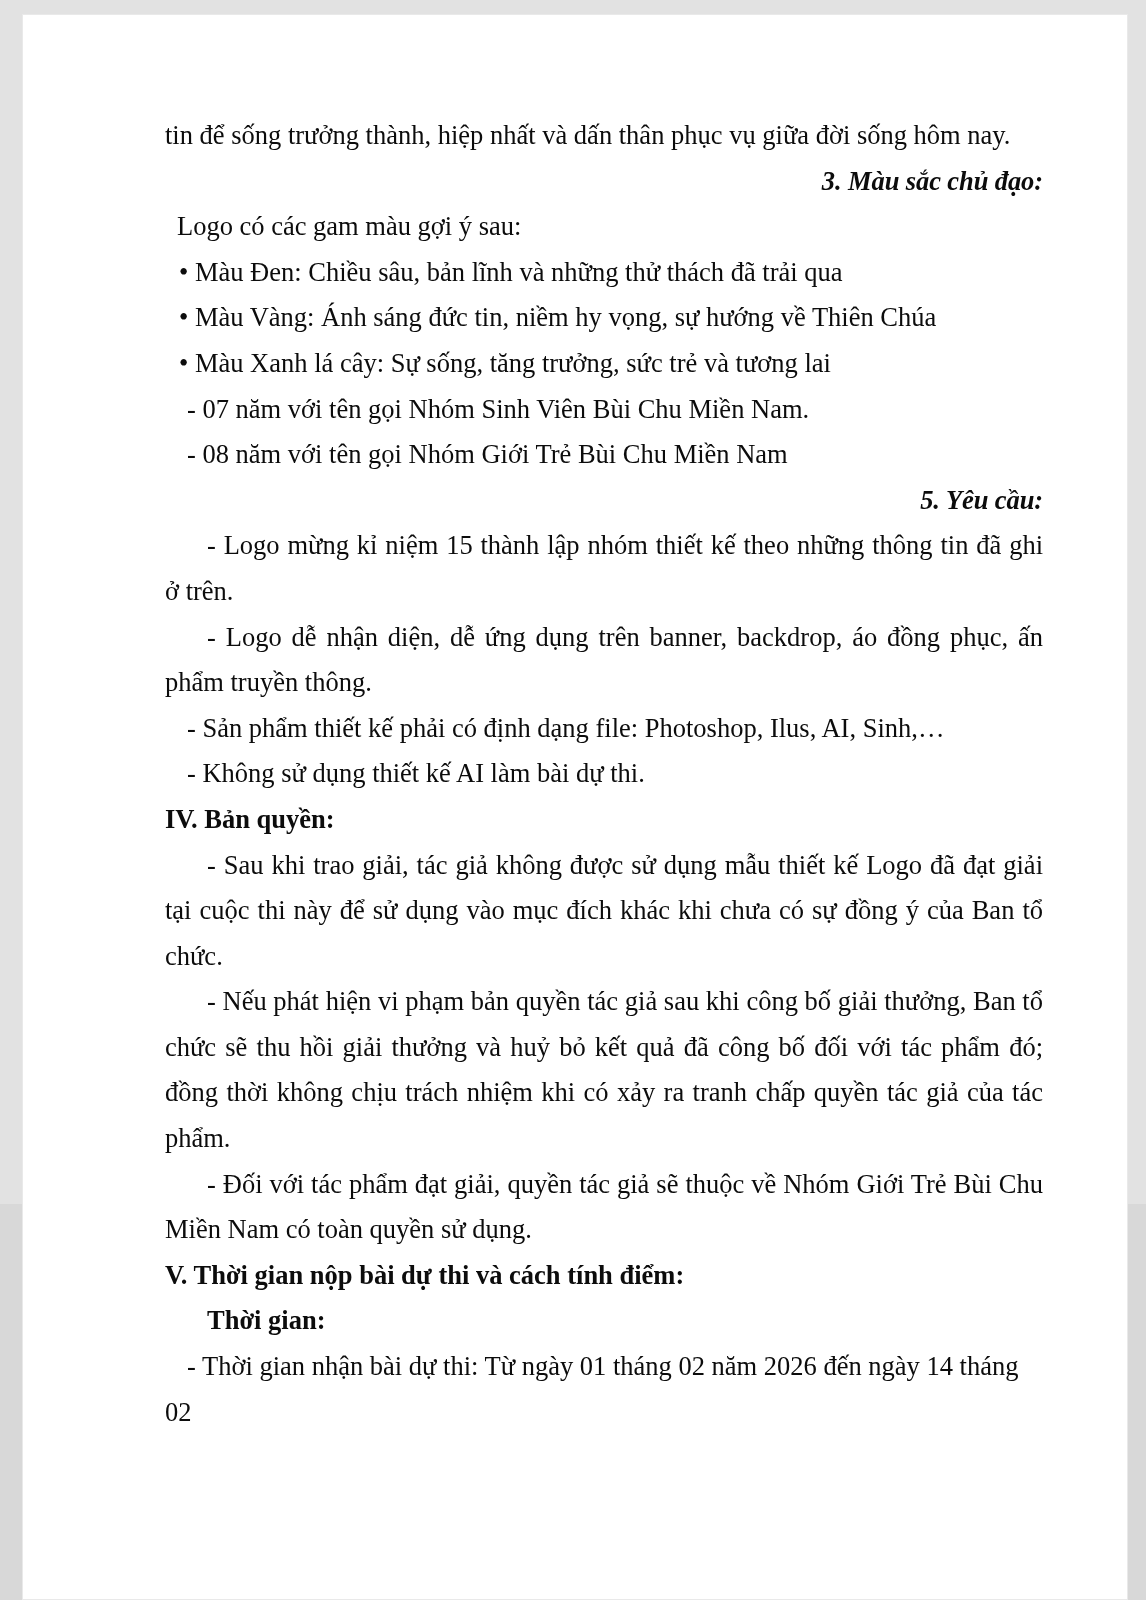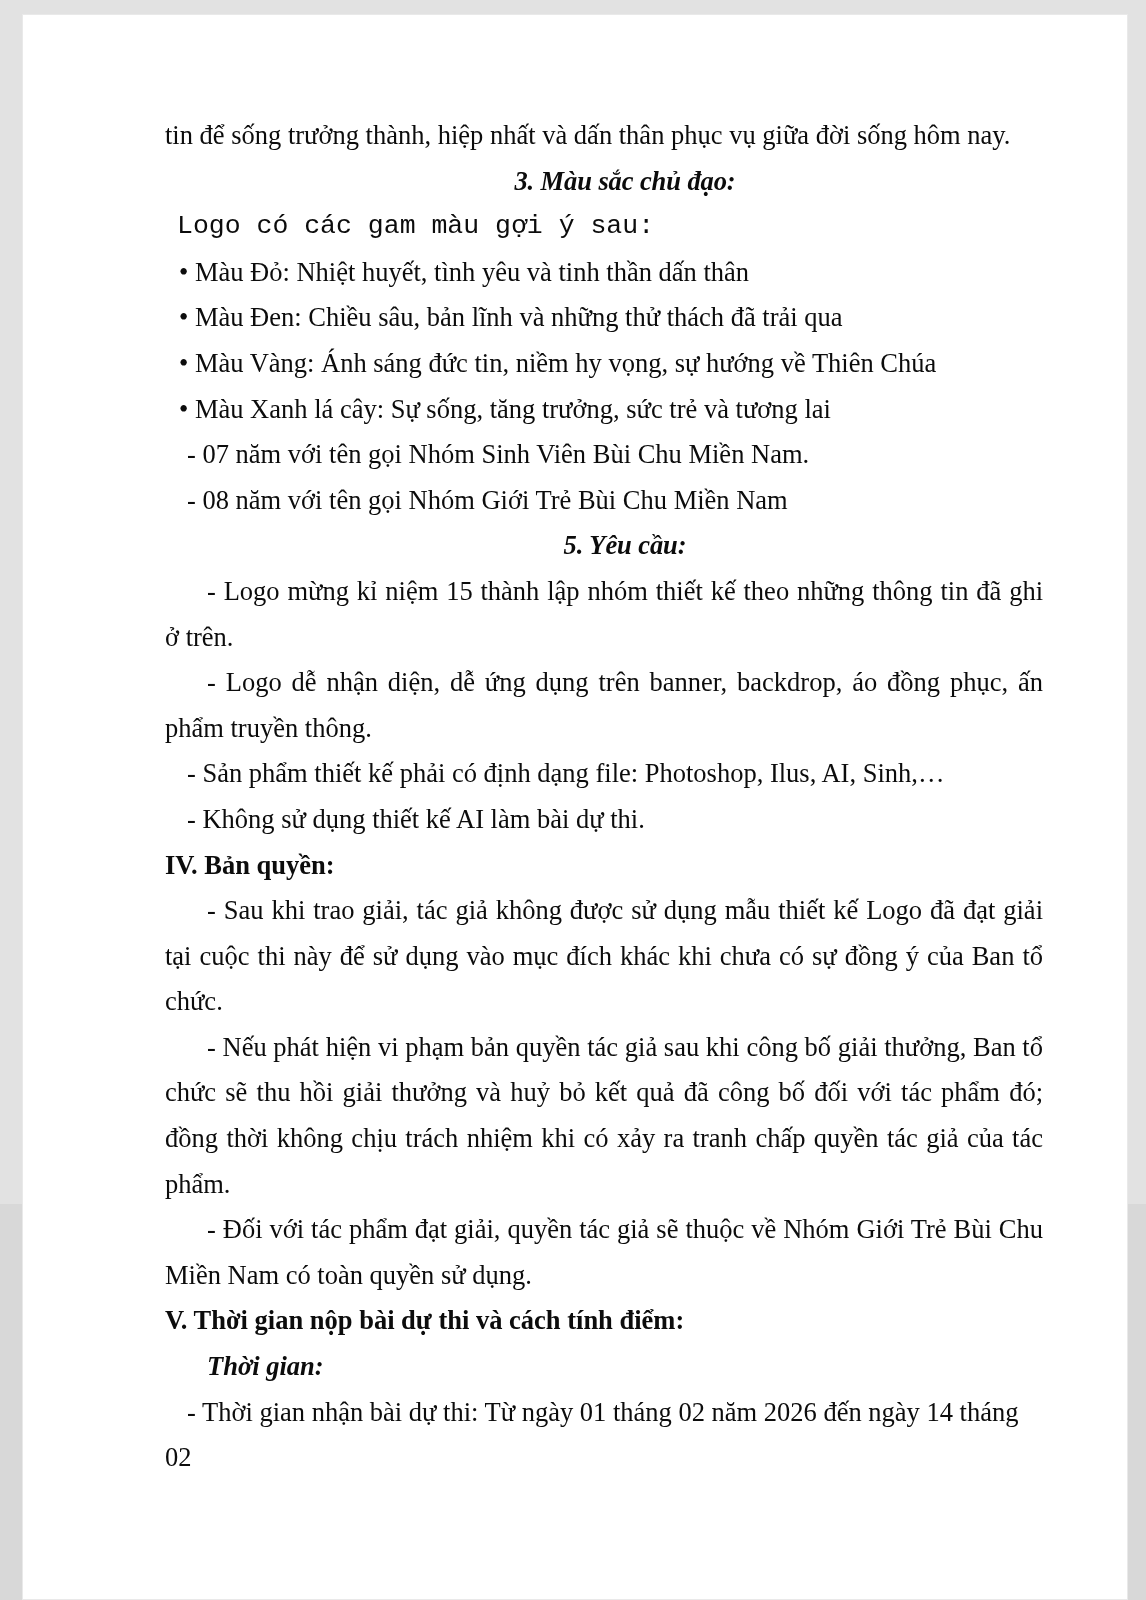--- a/index.html
+++ b/index.html
@@ -46,42 +46,40 @@
     text-align: justify;
   }
   .para.indent-2 { text-indent: 42px; }
   .para.flush { text-indent: 0; }
 
   .heading-bi {
     margin: 0;
     font-weight: bold;
     font-style: italic;
     text-indent: 42px;
-    text-align: center;
+    text-align: right;
     letter-spacing: -0.1px;
   }
   .heading-bi.wide-gap { text-indent: 42px; }
   .heading-roman {
     margin: 0;
     font-weight: bold;
     text-indent: 0;
     text-align: left;
   }
   .heading-sub-bi {
     margin: 0;
     font-weight: bold;
-    font-style: italic;
     text-indent: 42px;
     text-align: left;
   }
   .plain {
     margin: 0;
     text-indent: 12px;
     text-align: left;
-    font-family: Liberation Mono, monospace;
   }
   .bullet-line {
     margin: 0;
     text-indent: 14px;
     text-align: left;
   }
   .dash-line {
     margin: 0;
     text-indent: 22px;
     text-align: left;
@@ -93,21 +91,20 @@
 <div class="page-wrap">
   <div class="page">
     <div class="doc-body">
 
       <p class="para flush">tin để sống trưởng thành, hiệp nhất và dấn thân phục vụ giữa đời sống hôm nay.</p>
 
       <p class="heading-bi">3. Màu sắc chủ đạo:</p>
 
       <p class="plain">Logo có các gam màu gợi ý sau:</p>
 
-      <p class="bullet-line"><span>•</span> <span>Màu Đỏ: Nhiệt huyết, tình yêu và tinh thần dấn thân</span></p>
 
       <p class="bullet-line"><span>•</span> <span>Màu Đen: Chiều sâu, bản lĩnh và những thử thách đã trải qua</span></p>
 
       <p class="bullet-line"><span>•</span> <span>Màu Vàng: Ánh sáng đức tin, niềm hy vọng, sự hướng về Thiên Chúa</span></p>
 
       <p class="bullet-line"><span>•</span> <span>Màu Xanh lá cây: Sự sống, tăng trưởng, sức trẻ và tương lai</span></p>
 
 
       <p class="dash-line">- 07 năm với tên gọi Nhóm Sinh Viên Bùi Chu Miền Nam.</p>
 

